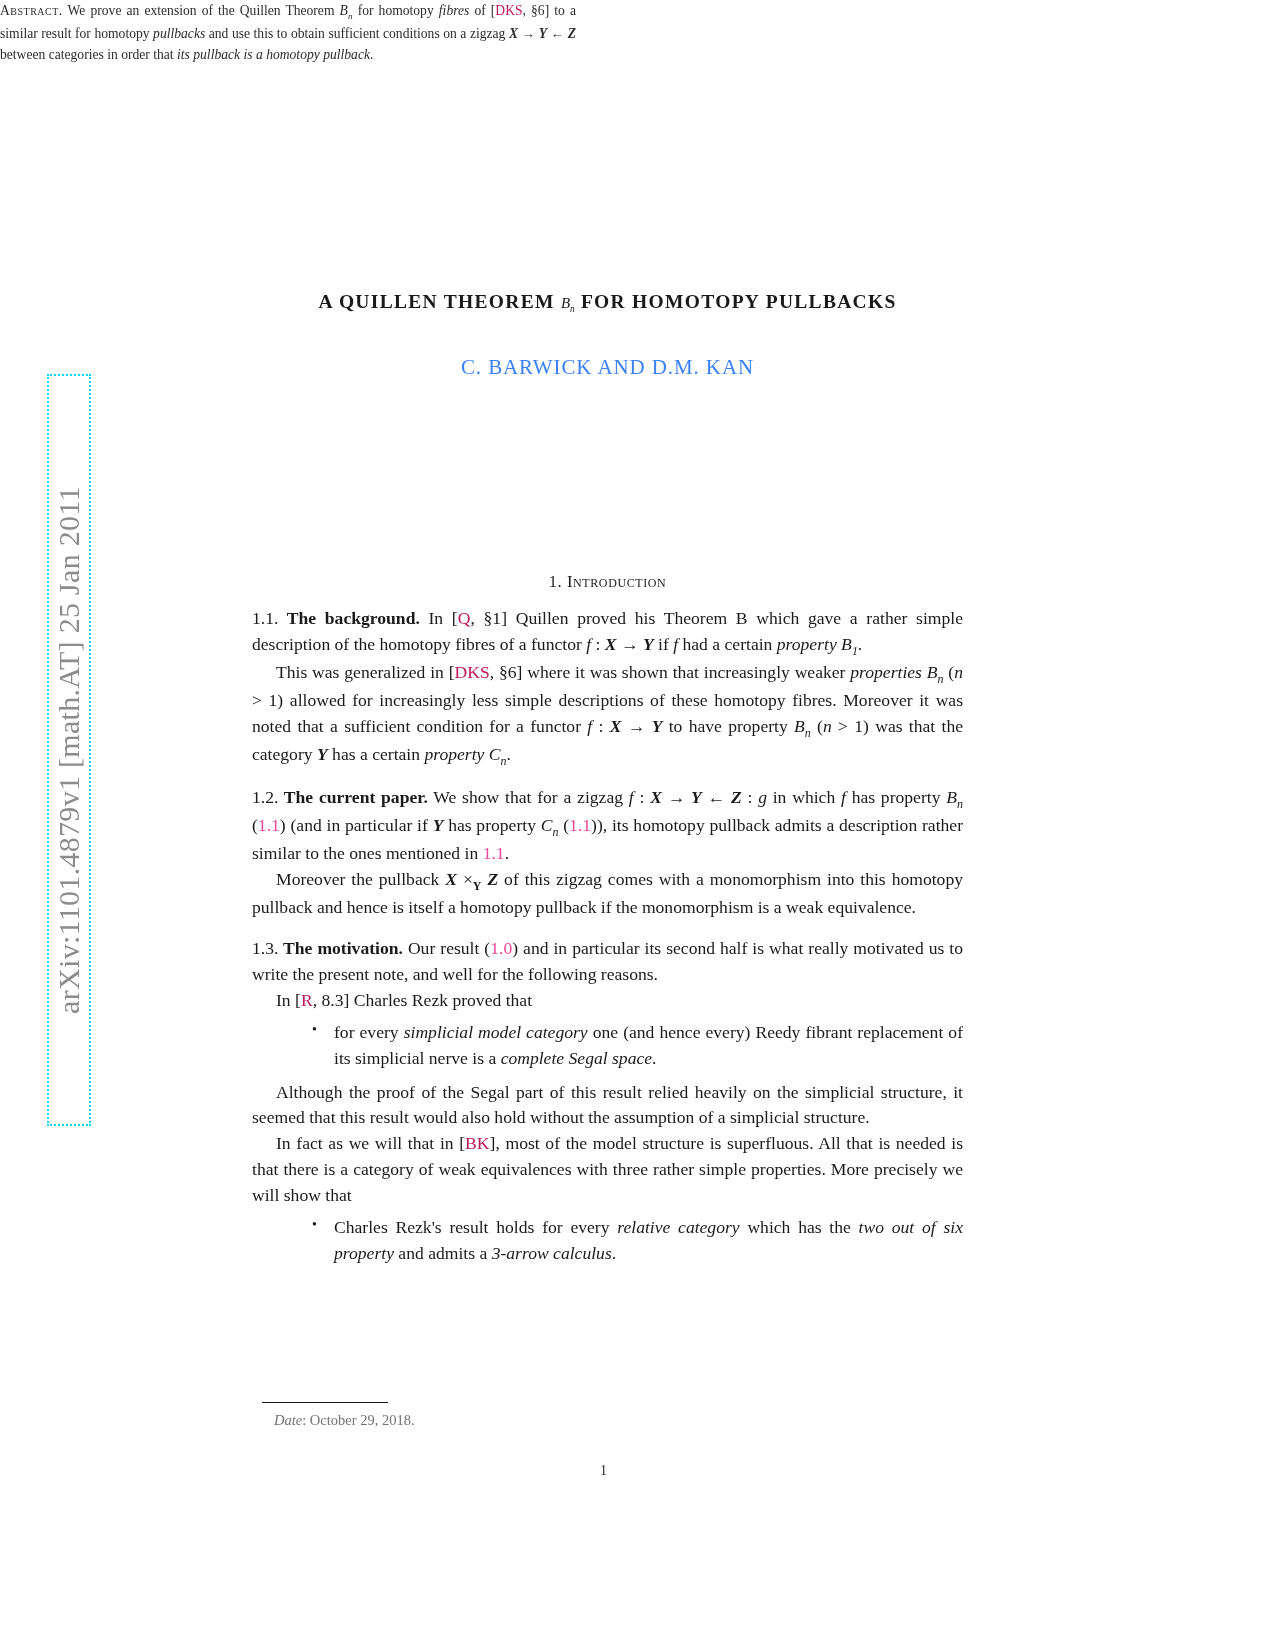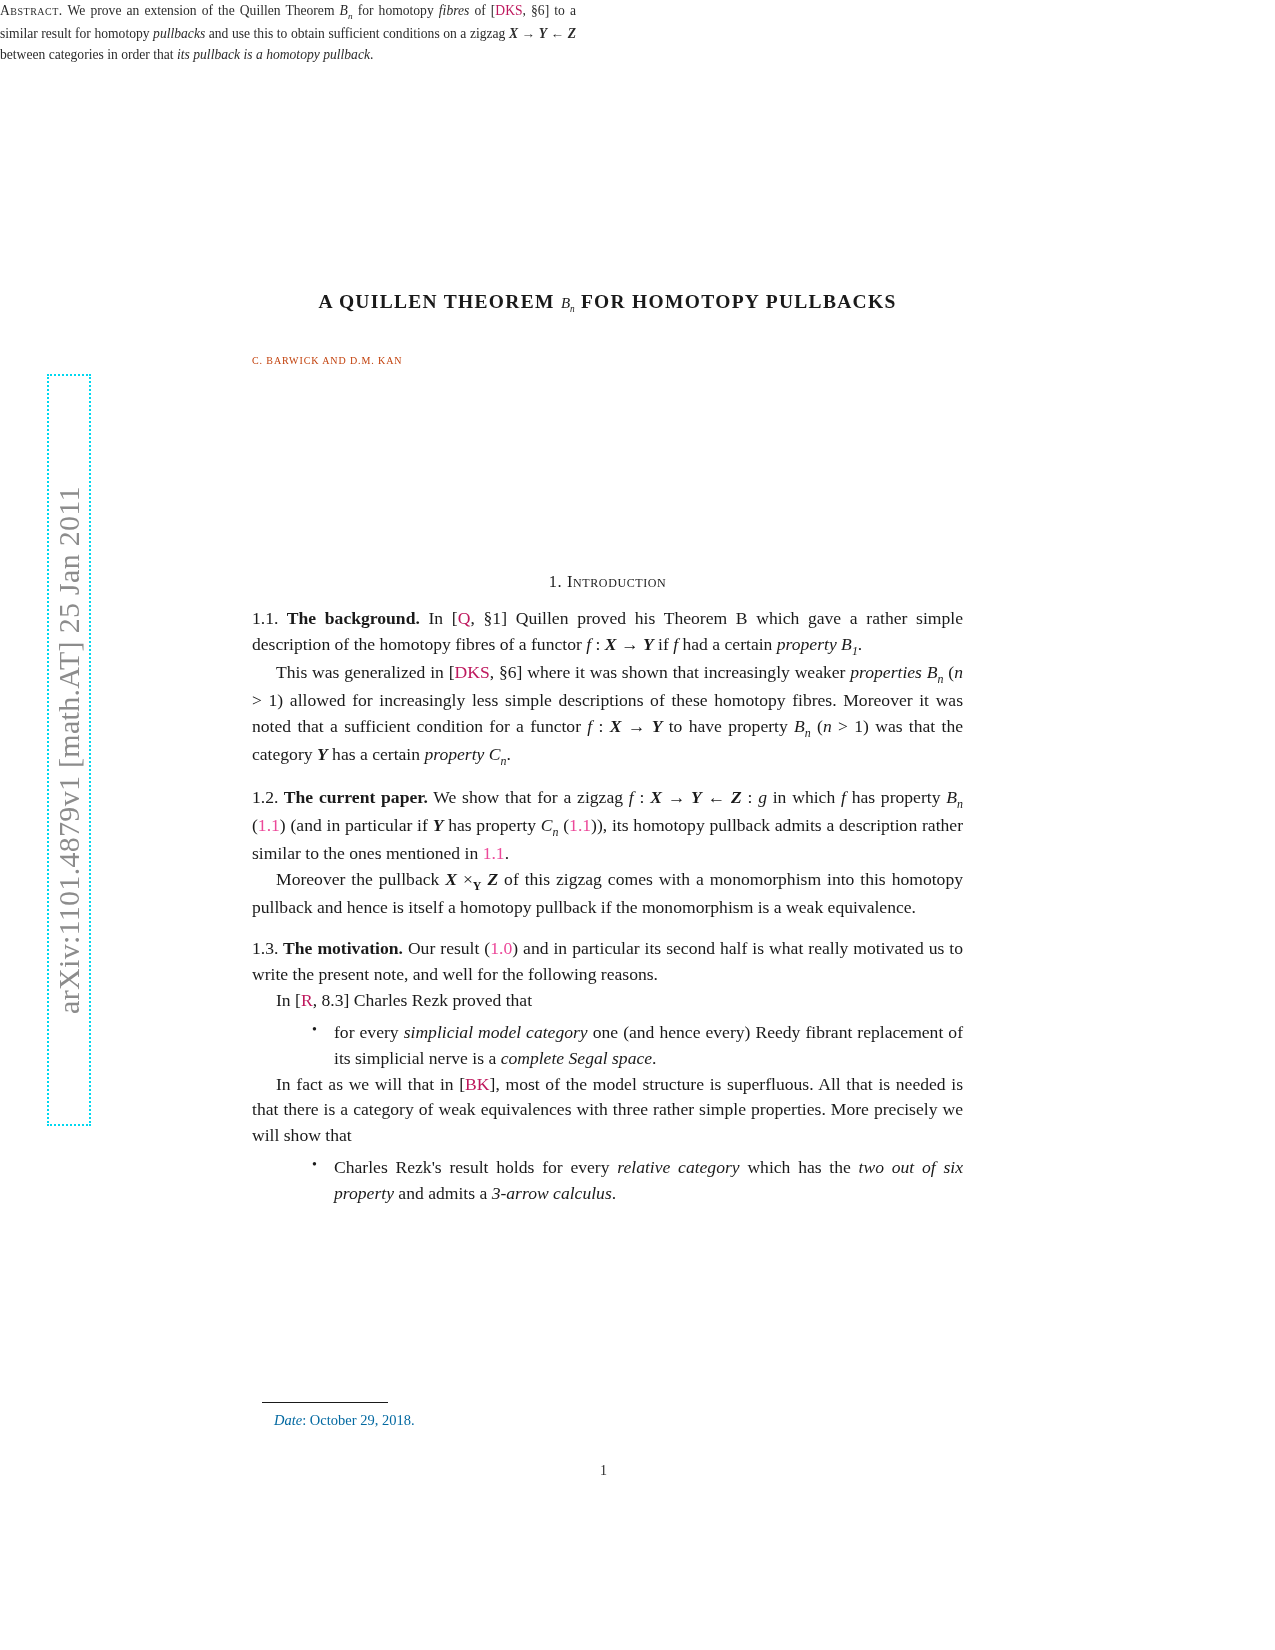--- a/index.html
+++ b/index.html
@@ -42,23 +42,24 @@
     font-size:19.5px;
     letter-spacing:1.3px;
     line-height:1.2;
   }
   .title .sc { }
   .title .math-b { font-style:italic; font-weight:normal; letter-spacing:0; font-size:15px; }
   .title .math-b sub { font-size:0.62em; font-style:italic; }
 
   .authors {
     top:355px;
-    font-size:10px;
+    text-align:center;
+    font-size:21px;
     letter-spacing:0.9px;
-    color:#c2410c;
+    color:#3b82f6;
   }
 
   
   .abstract {
     left:318px; width:576px; top:410px;
     font-size:13.6px;
     line-height:1.56;
     text-align:justify;
     color:#2b2b2b;
   }
@@ -112,21 +113,21 @@
   .fn-rule {
     position:absolute;
     left:262px; top:1402px;
     width:126px; height:0;
     border-top:1.6px solid #1a1a1a;
   }
   .fn-date {
     position:absolute;
     left:274px; top:1412px;
     font-size:14.5px;
-    color:#0369a1;
+    color:#737373;
   }
   .fn-date .it { font-style:italic; }
 
   .pageno {
     position:absolute;
     left:0; top:1463px;
     width:1207px;
     text-align:center;
     font-size:14px;
     color:#2b2b2b;
@@ -167,20 +168,21 @@
     <p><span>Moreover the pullback </span><span class="mb">X</span><span> ×</span><sub style="font-weight:bold;font-style:normal;">Y</sub><span class="mb"> Z</span><span> of this zigzag comes with a monomorphism into this homotopy pullback and hence is itself a homotopy pullback if the monomorphism is a weak equivalence.</span></p>
 
     <p class="noindent spaced"><span>1.3.</span><span class="subhead"> The motivation.</span><span> Our result (</span><a class="ref" href="#" style="text-decoration:none;">1.0</a><span>) and in particular its second half is what really motivated us to write the present note, and well for the following reasons.</span></p>
 
     <p><span>In [</span><a class="cite" href="#" style="text-decoration:none;">R</a><span>, 8.3] Charles Rezk proved that</span></p>
 
     <ul class="bull">
       <li><span>for every </span><span class="it">simplicial model category</span><span> one (and hence every) Reedy fibrant replacement of its simplicial nerve is a </span><span class="it">complete Segal space</span><span>.</span></li>
     </ul>
 
+    <p style="margin-top:8px;">Although the proof of the Segal part of this result relied heavily on the simplicial structure, it seemed that this result would also hold without the assumption of a simplicial structure.</p>
 
     <p><span>In fact as we will that in [</span><a class="cite" href="#" style="text-decoration:none;">BK</a><span>], most of the model structure is superfluous. All that is needed is that there is a category of weak equivalences with three rather simple properties. More precisely we will show that</span></p>
 
     <ul class="bull">
       <li><span>Charles Rezk's result holds for every </span><span class="it">relative category</span><span> which has the </span><span class="it">two out of six property</span><span> and admits a </span><span class="it">3-arrow calculus</span><span>.</span></li>
     </ul>
 
   </div>
 
   <div class="fn-rule"></div>

